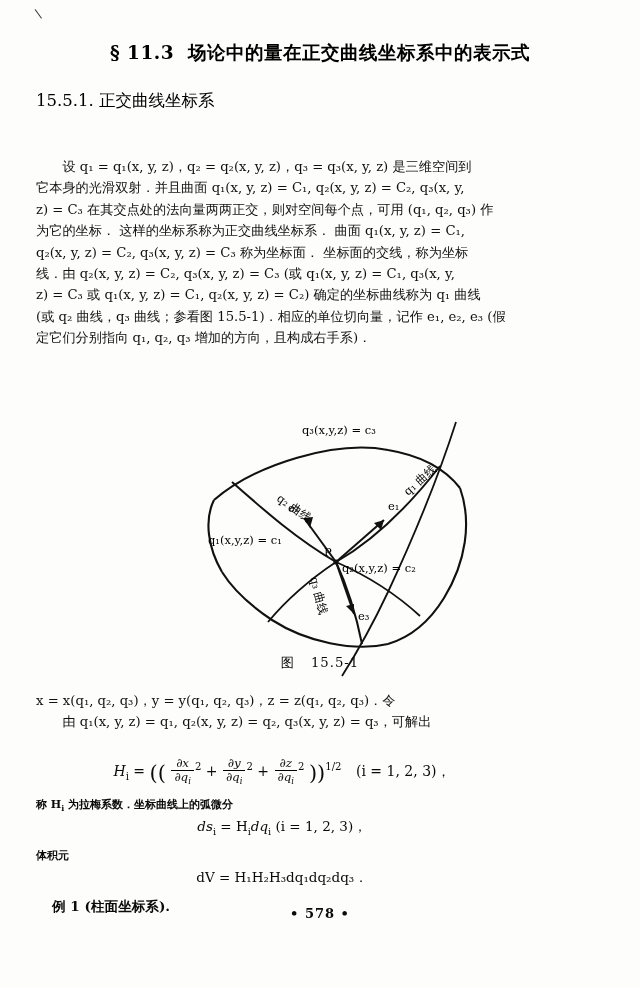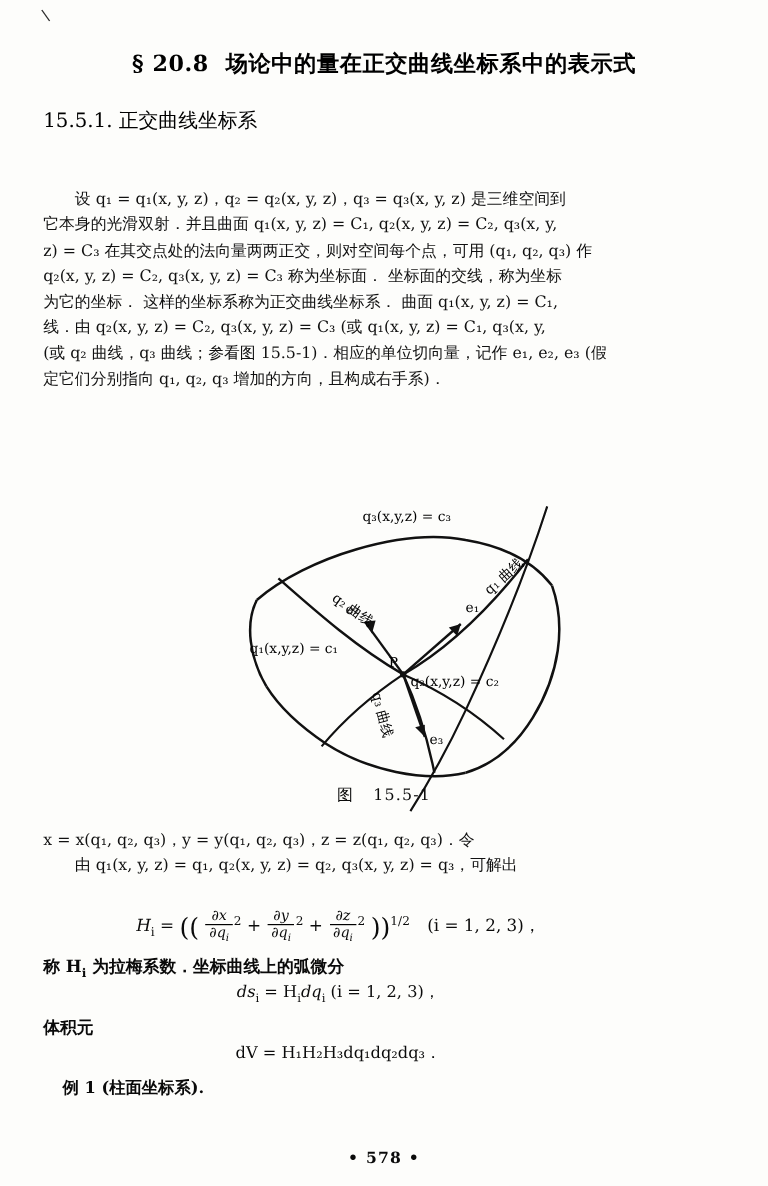--- a/index.html
+++ b/index.html
@@ -85,35 +85,35 @@
     width: 564px;
     text-align: center;
     font-size: 14px;
   }
   .f-H { top: 757px; }
   .f-ds { top: 818px; font-size: 13.5px; }
   .f-dV { top: 869px; font-size: 13.5px; }
   .lead-line {
     position: absolute;
     left: 36px;
-    font-size: 14px;
+    font-size: 11px;
     font-weight: bold;
   }
   .l-cheng { top: 797px; font-weight: bold; }
   .l-tiji { top: 848px; font-weight: bold; }
   .example {
     position: absolute;
     left: 52px; top: 898px;
     font-size: 13.6px;
     font-weight: bold;
   }
   .f-ex { top: 922px; font-size: 13.5px; }
   .page-number {
     position: absolute;
-    left: 0; top: 958px;
+    left: 0; top: 906px;
     width: 640px;
     text-align: center;
     font-size: 13px;
     font-weight: bold;
     letter-spacing: 1px;
   }
   .mi { font-style: italic; font-family: "DejaVu Serif", "Liberation Serif", serif; }
   sub { font-size: 0.72em; }
   sup { font-size: 0.72em; }
   .frac {
@@ -136,33 +136,34 @@
   }
 </style>
 </head>
 <body>
 
 <div class="page">
 
   <div class="corner-mark">\</div>
 
   <div class="section-title">
-    <span class="num">§ 20.8</span><span>场论中的量在正交曲线坐标系中的表示式</span>
+    <span class="num">§ 11.3</span><span>场论中的量在正交曲线坐标系中的表示式</span>
   </div>
 
   <div class="subsection-title">15.5.1. 正交曲线坐标系</div>
 
 
   <div class="body-text p2">
     <div style="text-indent:2em;">设  q₁ = q₁(x, y, z)，q₂ = q₂(x, y, z)，q₃ = q₃(x, y, z) 是三维空间到</div>
     <div>它本身的光滑双射．并且曲面 q₁(x, y, z) = C₁, q₂(x, y, z) = C₂, q₃(x, y,</div>
     <div>z) = C₃ 在其交点处的法向量两两正交，则对空间每个点，可用 (q₁, q₂, q₃) 作</div>
+    <div>为它的坐标．  这样的坐标系称为正交曲线坐标系．  曲面 q₁(x, y, z) = C₁,</div>
     <div>q₂(x, y, z) = C₂, q₃(x, y, z) = C₃ 称为坐标面．  坐标面的交线，称为坐标</div>
-    <div>为它的坐标．  这样的坐标系称为正交曲线坐标系．  曲面 q₁(x, y, z) = C₁,</div>
     <div>线．由 q₂(x, y, z) = C₂, q₃(x, y, z) = C₃ (或 q₁(x, y, z) = C₁, q₃(x, y,</div>
+    <div>z) = C₃ 或 q₁(x, y, z) = C₁, q₂(x, y, z) = C₂) 确定的坐标曲线称为 q₁ 曲线</div>
     <div>(或 q₂ 曲线，q₃ 曲线；参看图 15.5-1)．相应的单位切向量，记作 e₁, e₂, e₃ (假</div>
     <div>定它们分别指向 q₁, q₂, q₃ 增加的方向，且构成右手系)．</div>
   </div>
 
   <div class="figure-wrap">
     <svg width="570" height="300" viewBox="0 0 570 300">
 
       <path d="M178 108 C 220 72, 300 48, 352 58 C 388 64, 410 78, 424 96" fill="none" stroke="#111" stroke-width="2.1"></path>
       <path d="M424 96 C 436 130, 430 170, 408 206 C 392 232, 372 246, 352 252" fill="none" stroke="#111" stroke-width="2.1"></path>
       <path d="M352 252 C 318 260, 270 250, 236 228 C 212 212, 196 196, 186 180" fill="none" stroke="#111" stroke-width="2.1"></path>

